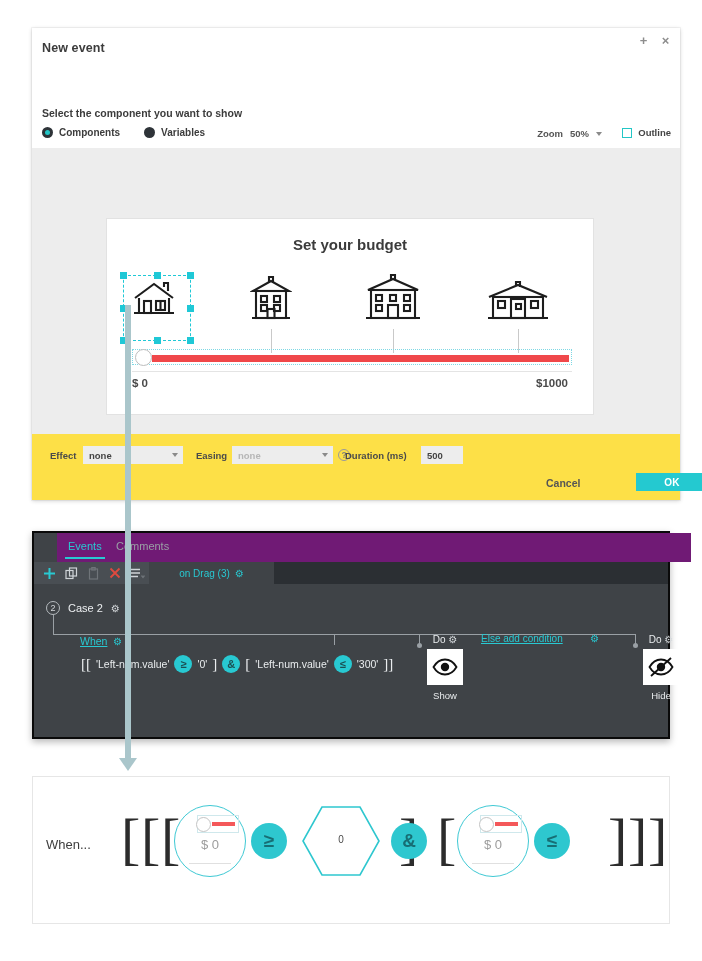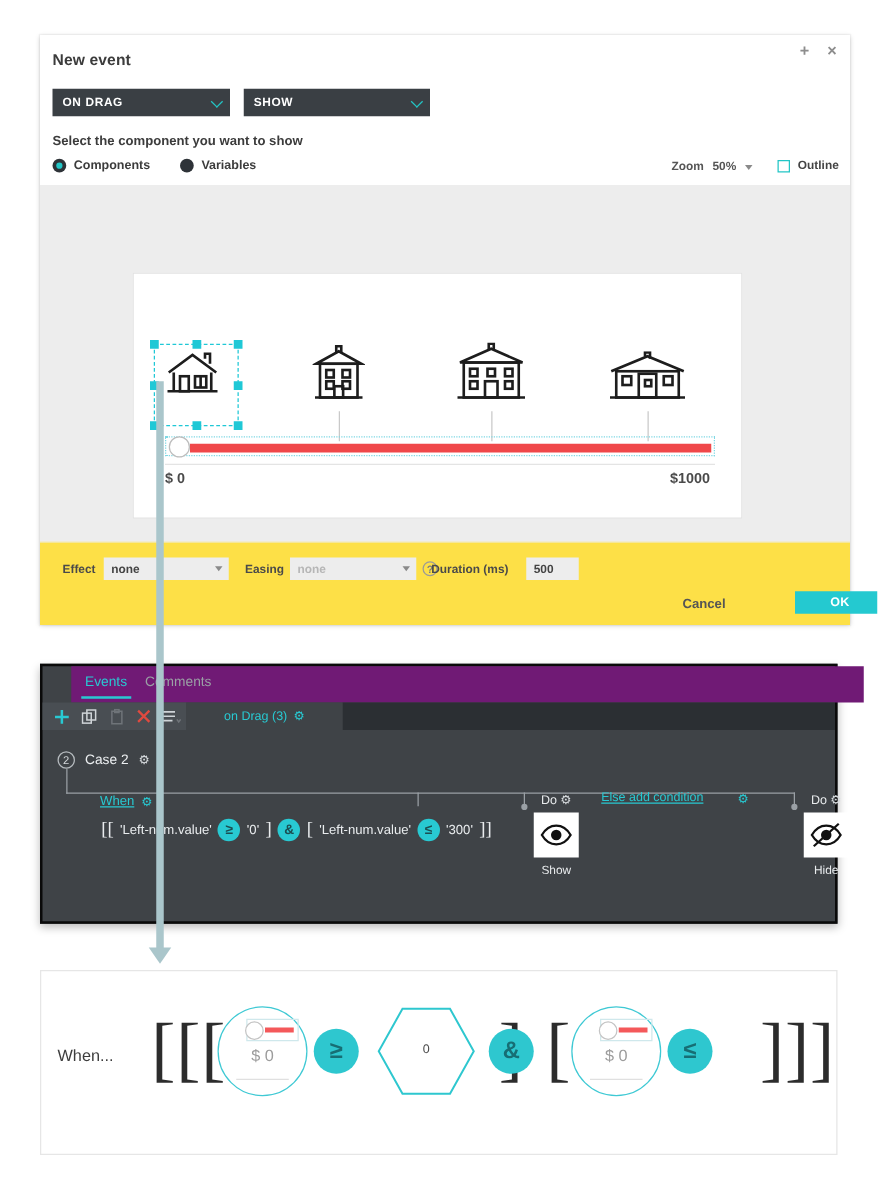--- a/index.html
+++ b/index.html
@@ -171,30 +171,20 @@
 <div class="page">
 
   <div class="dialog">
 
     <div class="dlg-title">New event</div>
     <div class="dlg-icons">
       <div class="dlg-icon">+</div>
       <div class="dlg-icon">×</div>
     </div>
 
-    <div class="selects">
-      <div class="sel">
-        <span>ON DRAG</span>
-        <span class="chev"></span>
-      </div>
-      <div class="sel wide">
-        <span>SHOW</span>
-        <span class="chev"></span>
-      </div>
-    </div>
 
     <div class="hint">Select the component you want to show</div>
 
     <div class="radios">
       <div class="radio-item">
         <span class="radio-dot on"></span>
         <span>Components</span>
       </div>
       <div class="radio-item">
         <span class="radio-dot"></span>
@@ -208,20 +198,21 @@
       <span class="caret"></span>
     </div>
 
     <div class="outline">
       <span class="box"></span>
       <span>Outline</span>
     </div>
 
     <div class="canvas">
       <div class="artboard">
+        <div class="ab-title">Set your budget</div>
 
         <div class="marquee">
           <i class="hnd tl"></i>
           <i class="hnd tc"></i>
           <i class="hnd tr"></i>
           <i class="hnd ml"></i>
           <i class="hnd mr"></i>
           <i class="hnd bl"></i>
           <i class="hnd bc"></i>
           <i class="hnd br"></i>

